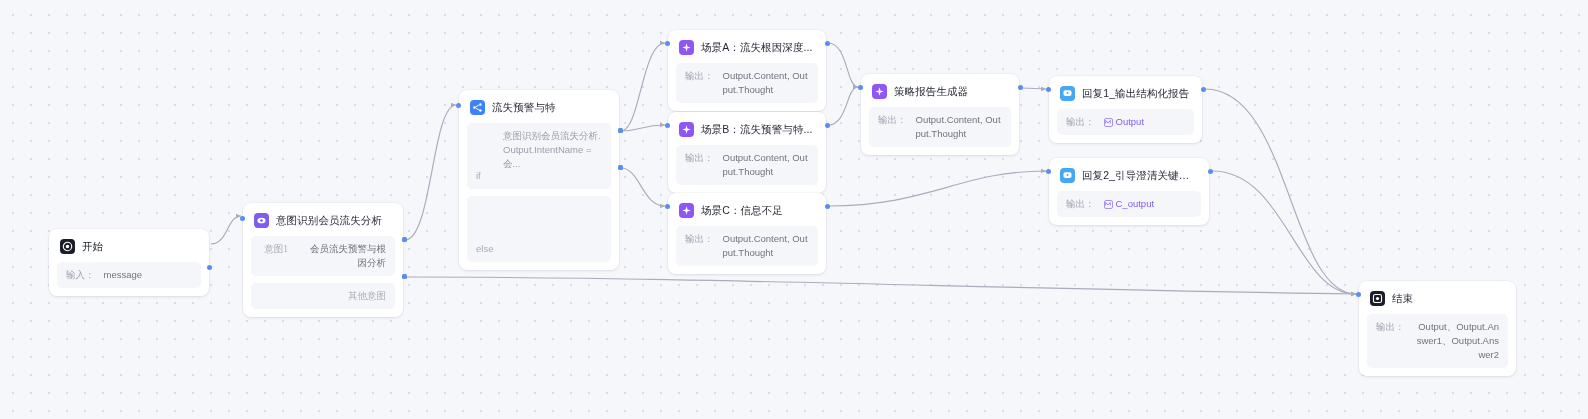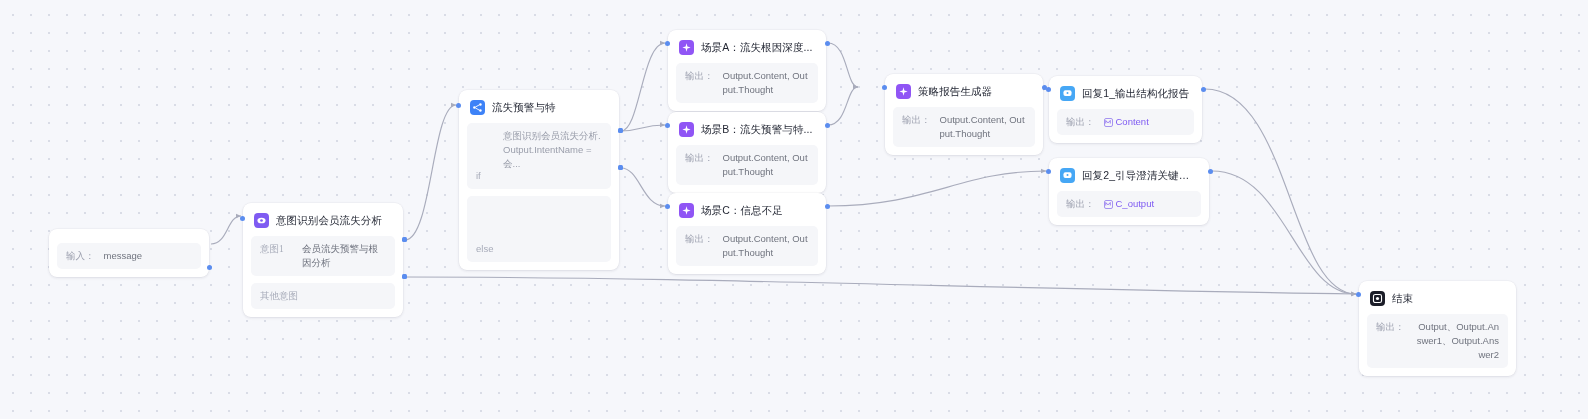--- a/index.html
+++ b/index.html
@@ -151,26 +151,26 @@
   .port {
     position: absolute;
     width: 5px; height: 5px;
     background: #5b8def;
     border-radius: 1.5px;
   }
   .port.round { border-radius: 50%; }
 
   
   #node-start      { left: 49px;   top: 229px;  width: 160px; }
-  #node-intent     { left: 243px;  top: 203px;  width: 160px; }
+  #node-intent     { left: 243px;  top: 203px;  width: 160px; text-align: right; }
   #node-cond       { left: 459px;  top: 90px;   width: 160px; }
   #node-scene-a    { left: 668px;  top: 30px;   width: 158px; }
   #node-scene-b    { left: 668px;  top: 112px;  width: 158px; }
   #node-scene-c    { left: 668px;  top: 193px;  width: 158px; }
-  #node-report     { left: 885px;  top: 74px;   width: 158px; }
+  #node-report     { left: 861px;  top: 74px;   width: 158px; }
   #node-reply1     { left: 1049px; top: 76px;   width: 153px; }
   #node-reply2     { left: 1049px; top: 158px;  width: 160px; }
   #node-end        { left: 1359px; top: 281px;  width: 157px; text-align: right; }
 </style>
 </head>
 <body>
 
 <div id="canvas">
 
   <svg id="edge-layer">
@@ -199,20 +199,29 @@
     <path class="edge-path" marker-end="url(#ah)" d="M1022,88 C1034,88 1036,89 1046,89"></path>
 
     <path class="edge-path" marker-end="url(#ah)" d="M828,206 C930,206 960,171 1046,171"></path>
 
     <path class="edge-path" marker-end="url(#ah)" d="M1205,89 C1290,89 1290,294 1356,294"></path>
 
     <path class="edge-path" marker-end="url(#ah)" d="M1212,171 C1286,171 1296,294 1356,294"></path>
   </svg>
 
   <div class="node" id="node-start">
+    <div class="node-head">
+      <span class="ico ico-start">
+        <svg width="11" height="11" viewBox="0 0 12 12">
+          <circle cx="6" cy="6" r="4.6" fill="none" stroke="#ffffff" stroke-width="1.2"></circle>
+          <circle cx="6" cy="6" r="1.9" fill="#ffffff"></circle>
+        </svg>
+      </span>
+      <span class="node-title">开始</span>
+    </div>
     <div class="row">
       <span class="lbl">输入：</span>
       <span class="val">message</span>
     </div>
     <span class="port round" style="left:158px; top:36px;"></span>
   </div>
 
   <div class="node" id="node-intent">
     <div class="node-head">
       <span class="ico ico-intent">
@@ -336,21 +345,21 @@
       <span class="node-title">回复1_输出结构化报告</span>
     </div>
     <div class="row">
       <span class="lbl">输出：</span>
       <span class="varchip">
         <span class="varbox">
           <svg width="6" height="6" viewBox="0 0 8 8">
             <path d="M1,6 L1,2 L4,5.2 L7,2 L7,6" stroke="#7f5bf2" stroke-width="1" fill="none"></path>
           </svg>
         </span>
-        <span>Content</span>
+        <span>Output</span>
       </span>
     </div>
     <span class="port round" style="left:-3px; top:11px;"></span>
     <span class="port round" style="left:152px; top:11px;"></span>
   </div>
 
   <div class="node" id="node-reply2">
     <div class="node-head">
       <span class="ico ico-reply">
         <svg width="11" height="11" viewBox="0 0 12 12">

